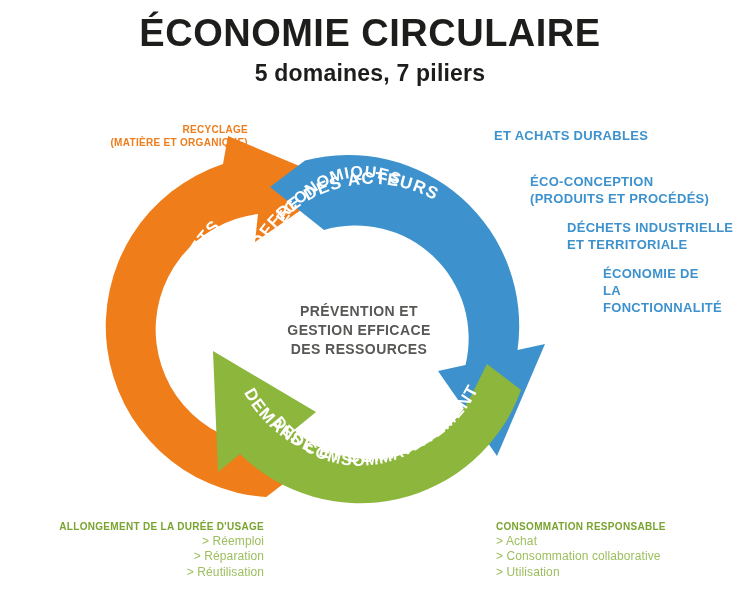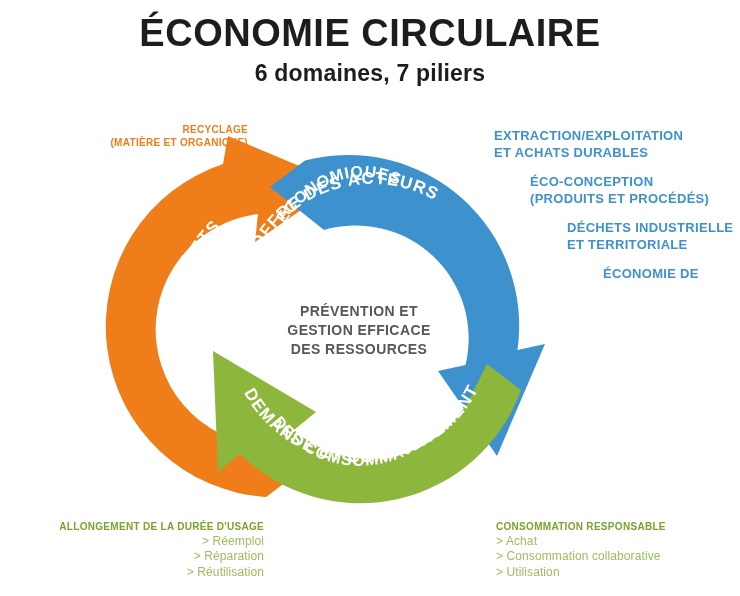--- a/index.html
+++ b/index.html
@@ -150,21 +150,21 @@
     letter-spacing: 1.0px;
   }
 </style>
 </head>
 <body>
 
 <div id="infographic">
 
   <div class="title-block">
     <div class="title-main">ÉCONOMIE CIRCULAIRE</div>
-    <div class="title-sub">6 domaines, 7 piliers</div>
+    <div class="title-sub">5 domaines, 7 piliers</div>
   </div>
 
   <svg id="ring-svg" viewBox="0 0 740 596">
     <defs>
 
       <path id="pathBlue1" d="M 249.5 274.9 A 128 128 0 0 1 457.3 216.4" fill="none"></path>
       <path id="pathBlue2" d="M 261.8 301.4 A 101 128 0 0 1 452.0 245.0" fill="none"></path>
       <path id="pathGreen1" d="M 238.0 380.0 A 132 132 0 0 0 484.0 376.0" fill="none"></path>
       <path id="pathGreen2" d="M 262.0 404.0 A 108 108 0 0 0 459.0 400.0" fill="none"></path>
       <path id="pathOrange" d="M 270.0 444.0 A 130 130 0 0 1 258.0 202.0" fill="none"></path>
@@ -230,33 +230,33 @@
     <div>GESTION EFFICACE</div>
     <div>DES RESSOURCES</div>
   </div>
 
   <div class="label-block" id="block-recyclage">
     <div class="label-head">RECYCLAGE</div>
     <div class="label-head">(MATIÈRE ET ORGANIQUE)</div>
   </div>
 
   <div class="blue-item" id="blue-1">
-    <div>EXTRACTION/EXPLOITATION</div>
     <div>ET ACHATS DURABLES</div>
   </div>
   <div class="blue-item" id="blue-2">
     <div>ÉCO-CONCEPTION</div>
     <div>(PRODUITS ET PROCÉDÉS)</div>
   </div>
   <div class="blue-item" id="blue-3">
     <div>DÉCHETS INDUSTRIELLE</div>
     <div>ET TERRITORIALE</div>
   </div>
   <div class="blue-item" id="blue-4">
     <div>ÉCONOMIE DE</div>
+    <div>LA FONCTIONNALITÉ</div>
   </div>
 
   <div class="label-block" id="block-allongement">
     <div class="label-head">ALLONGEMENT DE LA DURÉE D'USAGE</div>
     <div class="label-sub">&gt; Réemploi</div>
     <div class="label-sub">&gt; Réparation</div>
     <div class="label-sub">&gt; Réutilisation</div>
   </div>
 
   <div class="label-block" id="block-consommation">

